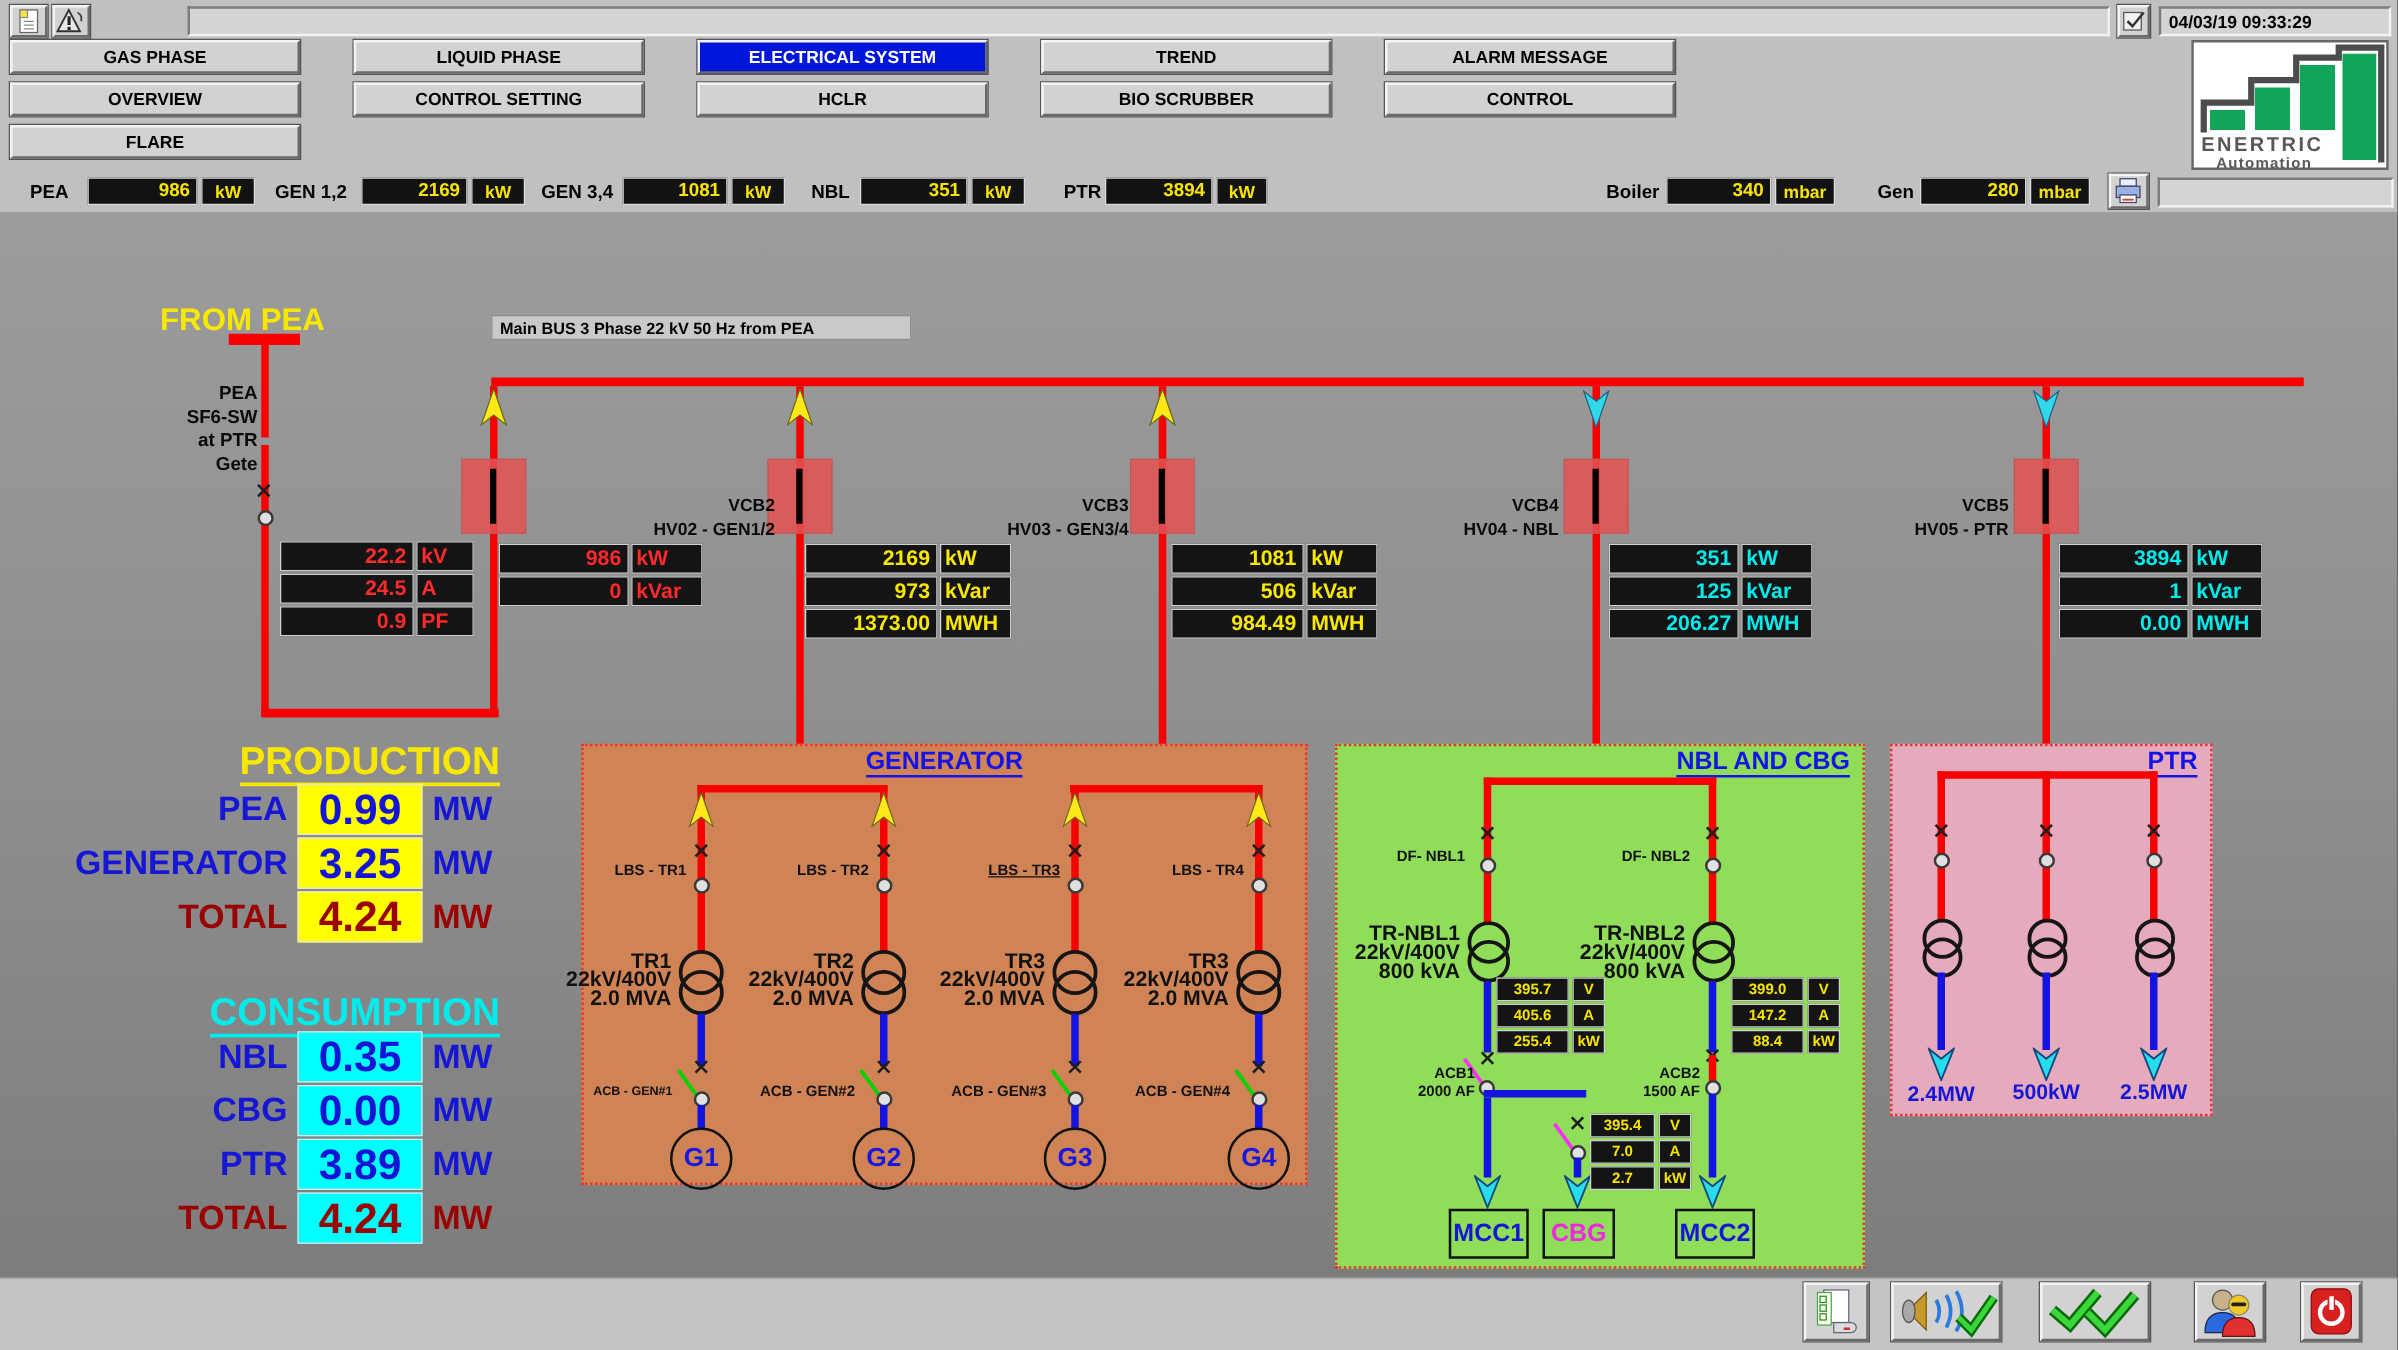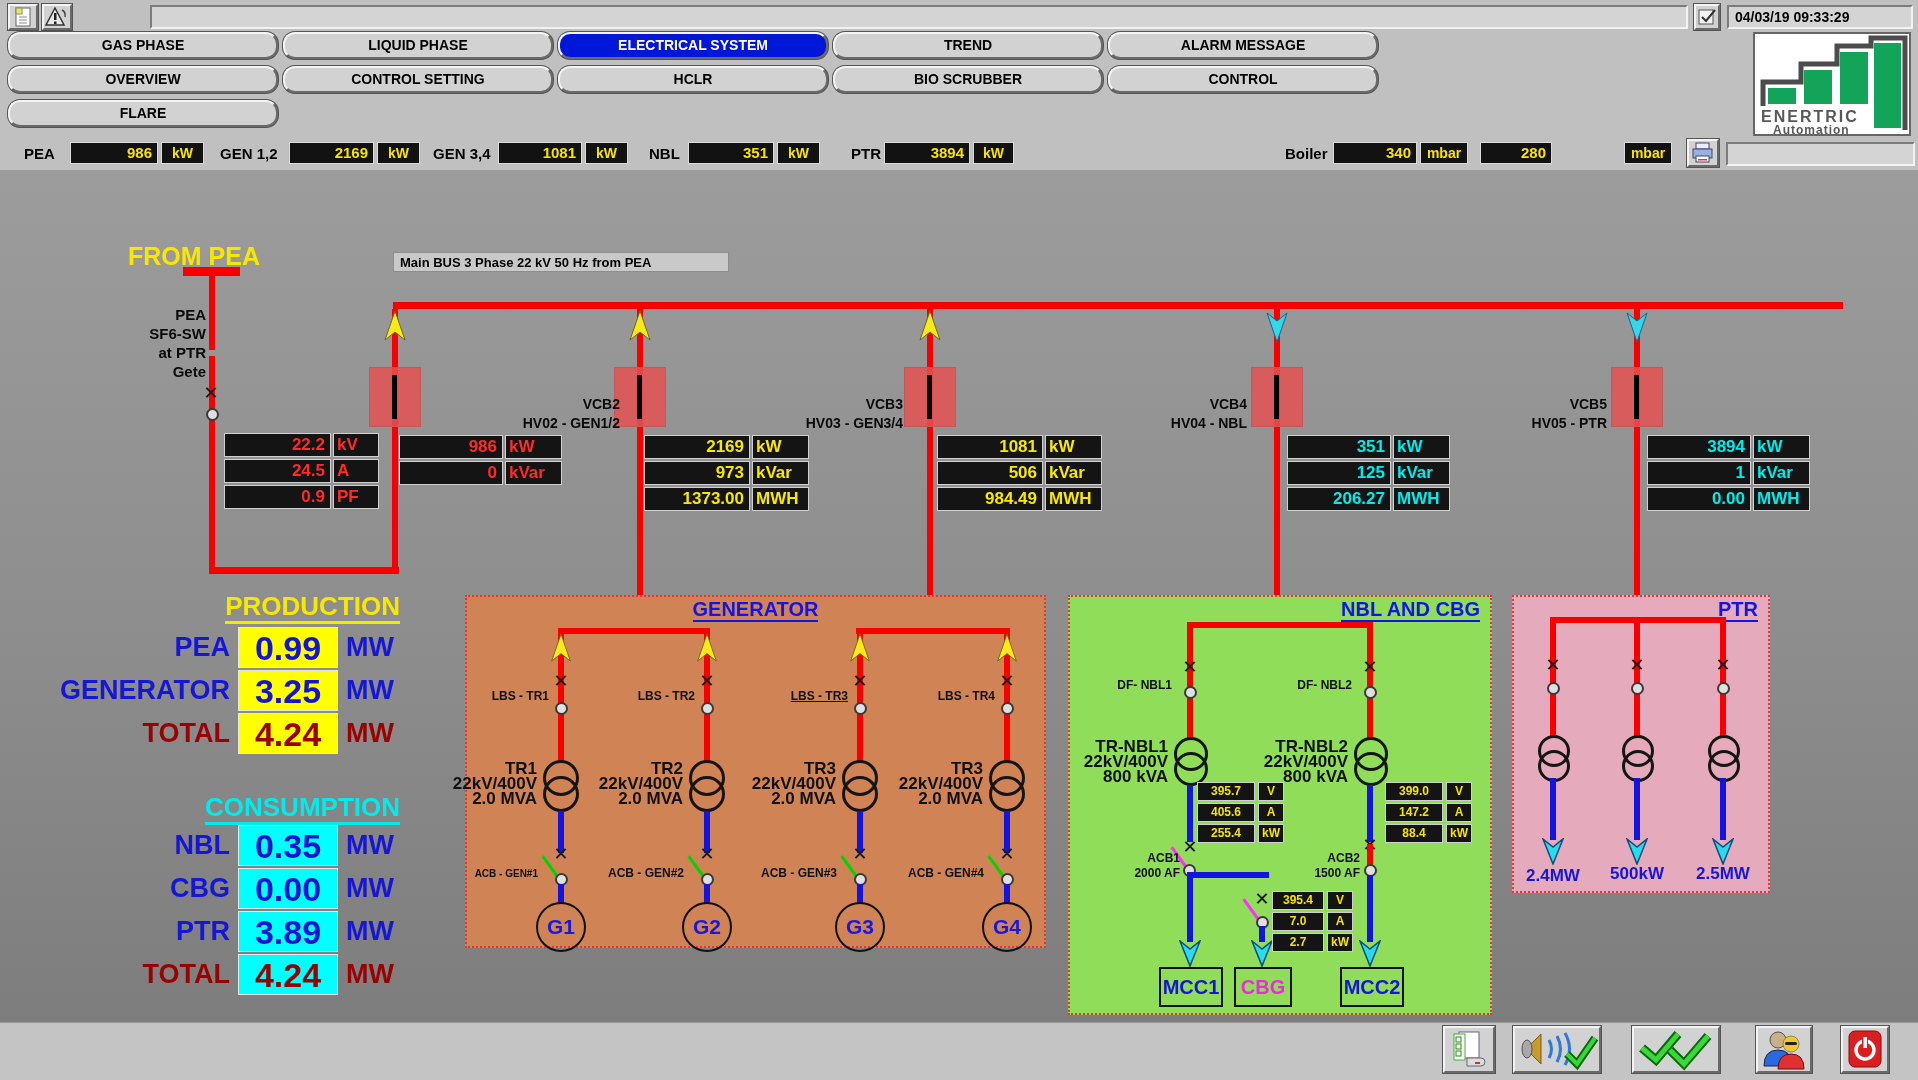--- a/index.html
+++ b/index.html
@@ -2,21 +2,21 @@
 <html><head>
 <meta charset="utf-8">
 <style>
   html,body{margin:0;padding:0;background:#555;}
   #screen{position:relative;width:1918px;height:1080px;overflow:hidden;
     font-family:"Liberation Sans",sans-serif;-webkit-font-smoothing:antialiased;}
   .abs{position:absolute;}
   
   #chrome{position:absolute;left:0;top:0;width:1918px;height:170px;background:#c0c0c0;border-bottom:2px solid #8a8a8a;}
   .btn3d{background:#d2d2d2;border:2px solid;border-color:#f4f4f4 #6a6a6a #6a6a6a #f4f4f4;box-shadow:0 0 0 1px #555;box-sizing:border-box;cursor:pointer;}
-  .menu-btn{position:absolute;width:270px;height:27px;font-weight:bold;font-size:14px;line-height:23px;text-align:center;color:#000;border-radius:12px;}
+  .menu-btn{position:absolute;width:232px;height:27px;font-weight:bold;font-size:14px;line-height:23px;text-align:center;color:#000;}
   .menu-active{background:#0016d8;color:#fff;}
   .sunken{background:#d4d4d4;border:2px solid;border-color:#7c7c7c #f2f2f2 #f2f2f2 #7c7c7c;box-sizing:border-box;}
   .iconbtn{position:absolute;}
   .statl{position:absolute;font-weight:bold;font-size:15px;line-height:24px;color:#000;}
   .bbox{position:absolute;background:#121212;border:1px solid #dadada;box-sizing:border-box;}
   .statv{font-weight:bold;font-size:15px;line-height:20px;color:#f8e400;text-align:right;padding-right:5px;}
   .statu{font-weight:bold;font-size:14px;line-height:20px;color:#f8e400;text-align:center;}
   
   #main{position:absolute;left:0;top:170px;width:1918px;height:852px;background:linear-gradient(180deg,#9c9c9c 0%,#8d8d8d 55%,#7d7d7d 100%);}
   #bottombar{position:absolute;left:0;top:1022px;width:1918px;height:58px;background:#c4c4c4;border-top:1px solid #999;}
@@ -25,21 +25,21 @@
   .title-red{position:absolute;background:#e81c24;border:1px solid #9a0d12;color:#fff;font-weight:bold;font-size:28px;text-align:center;}
   .buslabel{position:absolute;background:#c9c9c9;border:1px solid #8d8d8d;color:#000;font-weight:bold;font-size:13px;line-height:19px;padding-left:6px;box-sizing:border-box;}
   .vcb{position:absolute;width:52px;height:60px;background:rgba(228,82,82,.85);border:1px solid #c25858;box-sizing:border-box;cursor:pointer;}
   .vcb .bar{position:absolute;left:50%;top:7px;width:5px;height:44px;margin-left:-3px;background:#000;}
   .vlbl{position:absolute;text-align:right;font-weight:bold;font-size:14px;line-height:19px;color:#0a0a0a;}
   .incoming{color:#5c4878;}
   .mrow{display:flex;margin-bottom:2px;}
   .mval{height:22px;background:#141414;border:1px solid #d0d0d0;text-align:right;padding-right:5px;font-weight:bold;font-size:17px;line-height:22px;box-sizing:content-box;}
   .munit{height:22px;background:#141414;border:1px solid #d0d0d0;margin-left:2px;padding-left:3px;font-weight:bold;font-size:17px;line-height:22px;}
   .c-red{color:#ff2a2a;} .c-yel{color:#f8e800;} .c-cyan{color:#00ecec;}
-  .prod-title{position:absolute;text-align:right;font-weight:bold;font-size:26px;}
+  .prod-title{position:absolute;text-align:right;font-weight:bold;font-size:31px;}
   .prod-title span{border-bottom:3px solid;}
   .p-lab{position:absolute;text-align:right;font-weight:bold;font-size:27px;line-height:41px;color:#1616d6;}
   .p-val{position:absolute;text-align:center;font-weight:bold;font-size:34px;line-height:41px;color:#1414d6;border:1px solid #e6e6e6;box-sizing:border-box;}
   .p-unit{position:absolute;font-weight:bold;font-size:27px;line-height:41px;color:#1616d6;}
   .dkred{color:#9a0202 !important;}
   .panel{position:absolute;border:2px dotted #e83434;box-sizing:border-box;}
   .ptitle{position:absolute;font-weight:bold;font-size:20px;color:#1414e8;}
   .ptitle span{border-bottom:2px solid #1414e8;}
   .xm{position:absolute;width:12px;height:13px;}
   .xm::before,.xm::after{content:"";position:absolute;left:5px;top:0;width:2px;height:13px;background:#1c1c1c;}
@@ -125,21 +125,21 @@
     <div class="statl" style="left:649px;top:142px;">NBL</div>
     <div class="bbox statv" style="left:688px;top:142px;width:86px;height:22px;line-height:20px;">351</div>
     <div class="bbox statu" style="left:777px;top:142px;width:43px;height:22px;line-height:20px;">kW</div>
     <div class="statl" style="left:851px;top:142px;">PTR</div>
     <div class="bbox statv" style="left:884px;top:142px;width:86px;height:22px;line-height:20px;">3894</div>
     <div class="bbox statu" style="left:973px;top:142px;width:41px;height:22px;line-height:20px;">kW</div>
     <div class="statl" style="left:1285px;top:142px;">Boiler</div>
     <div class="bbox statv" style="left:1333px;top:142px;width:84px;height:22px;line-height:20px;">340</div>
     <div class="bbox statu" style="left:1420px;top:142px;width:48px;height:22px;line-height:20px;">mbar</div>
     <div class="statl" style="left:1502px;top:142px;">Gen</div>
-    <div class="bbox statv" style="left:1480px;top:142px;width:72px;height:22px;line-height:20px;">280</div>
+    <div class="bbox statv" style="left:1536px;top:142px;width:85px;height:22px;line-height:20px;">280</div>
     <div class="bbox statu" style="left:1624px;top:142px;width:48px;height:22px;line-height:20px;">mbar</div>
     <div class="iconbtn btn3d" style="left:1687px;top:139px;width:32px;height:28px;">
       <svg width="28" height="24" viewBox="0 0 28 24">
           <rect x="7" y="2" width="13" height="6" fill="#e8f0ff" stroke="#446"></rect>
           <rect x="4" y="8" width="19" height="9" fill="#9ab0e0" stroke="#446"></rect>
           <rect x="7" y="15" width="13" height="6" fill="#fff" stroke="#446"></rect>
           <rect x="9" y="18" width="9" height="1.5" fill="#d04040"></rect>
         </svg>
     </div>
     <div class="sunken" style="position:absolute;left:1726px;top:142px;width:189px;height:24px;"></div>

